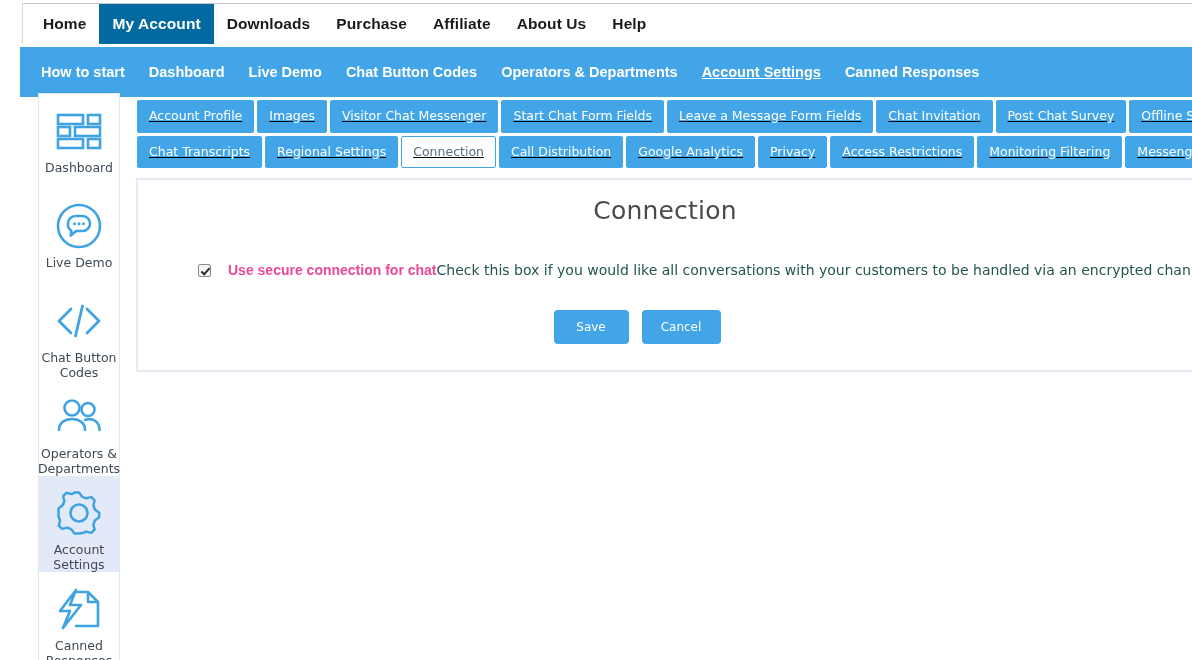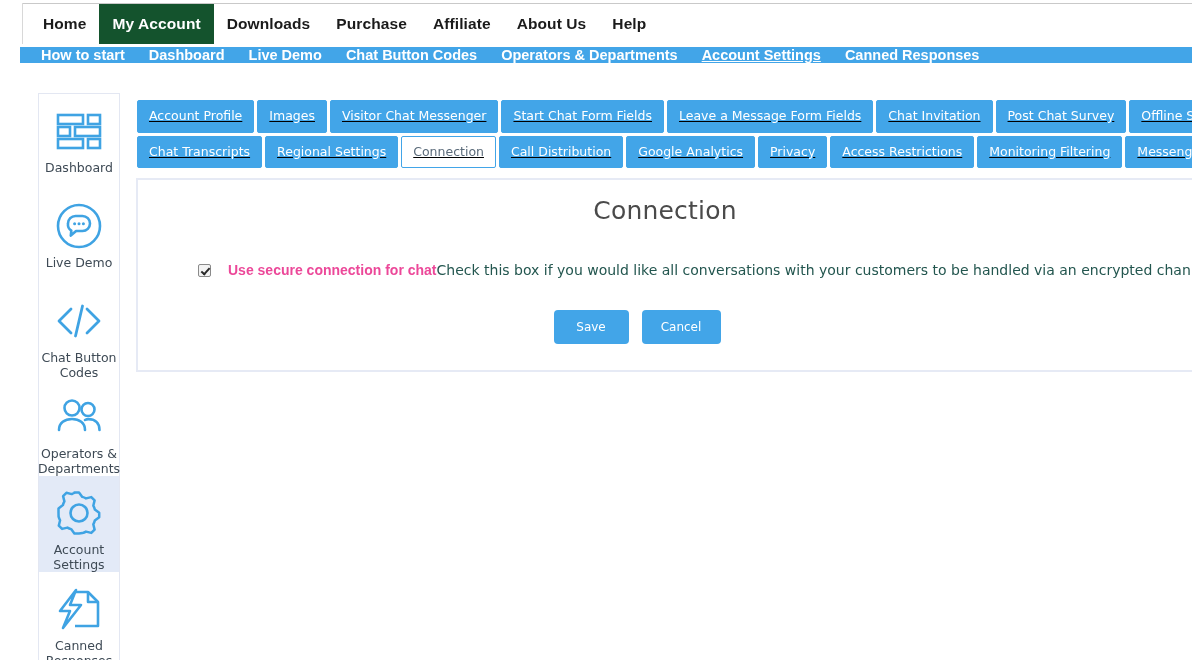--- a/index.html
+++ b/index.html
@@ -30,25 +30,25 @@
     padding-left: 8px;
   }
   .mainnav-item {
     display: flex; align-items: center;
     padding: 0 13px;
     font-size: 15.5px; font-weight: bold;
     color: #1b1b1b; letter-spacing: .1px;
     white-space: nowrap; cursor: pointer;
     line-height: 1;
   }
-  .mainnav-item.active { background: #14532d; color: #ffffff; }
+  .mainnav-item.active { background: #0369a1; color: #ffffff; }
 
   
   .subnav {
-    position: absolute; left: 20px; top: 47px; right: 0; height: 16px;
+    position: absolute; left: 20px; top: 47px; right: 0; height: 50px;
     background: #42a5e8;
     display: flex; align-items: center;
     padding-left: 9px;
   }
   .subnav-item {
     font-size: 14.5px; font-weight: bold; color: #ffffff;
     padding: 0 12px; white-space: nowrap; cursor: pointer;
     line-height: 1;
   }
   .subnav-item.current { text-decoration: underline; }

